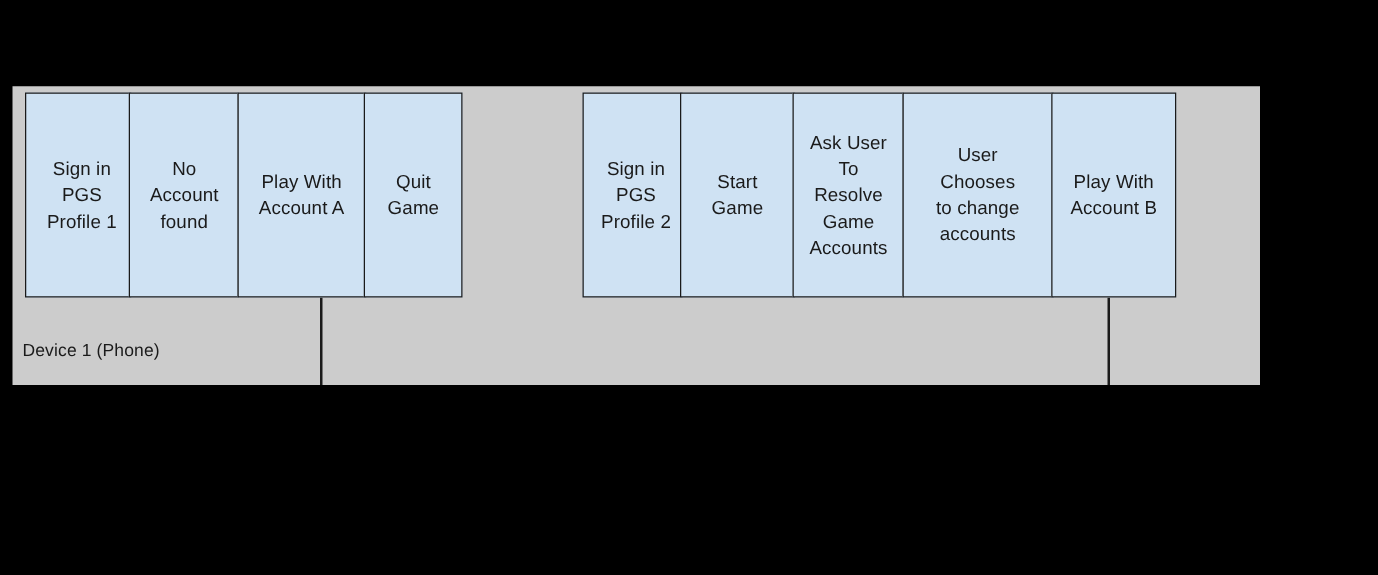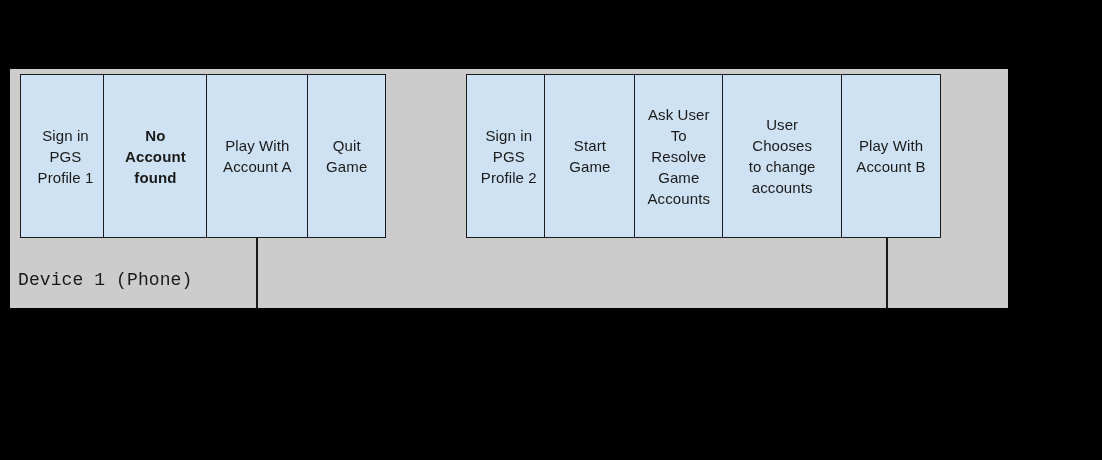--- a/index.html
+++ b/index.html
@@ -25,26 +25,25 @@
     left: 10px;
     top: 69px;
     width: 998px;
     height: 239px;
     background: #cccccc;
   }
   .lane-label {
     position: absolute;
     left: 8px;
     top: 202px;
-    font-size: 18px;
+    font-size: 14px;
     line-height: 18px;
     color: #1a1a1a;
     white-space: nowrap;
     letter-spacing: 0.1px;
-    font-family: Liberation Mono, monospace;
   }
   
   .connector {
     position: absolute;
     width: 2px;
     background: #1a1a1a;
   }
   
   .group {
     position: absolute;
@@ -71,21 +70,21 @@
     color: #1a1a1a;
     padding: 0 4px;
     overflow: hidden;
     letter-spacing: 0.1px;
   }
   .phase-box:first-child { margin-left: 0; padding-left: 10px; }
   .phase-box .txt { white-space: pre-line; display: block; }
 
   
   .l0 { width: 85px; }
-  .l1 { width: 104px; font-weight: bold; }
+  .l1 { width: 88px; }
   .l2 { width: 103px; }
   .l3 { width: 79px; }
   
   .r0 { width: 86px; }
   .r1 { width: 100px; }
   .r2 { width: 97px; align-items: center; }
   .r3 { width: 132px; }
   .r4 { width: 109px; }
 </style>
 </head>

